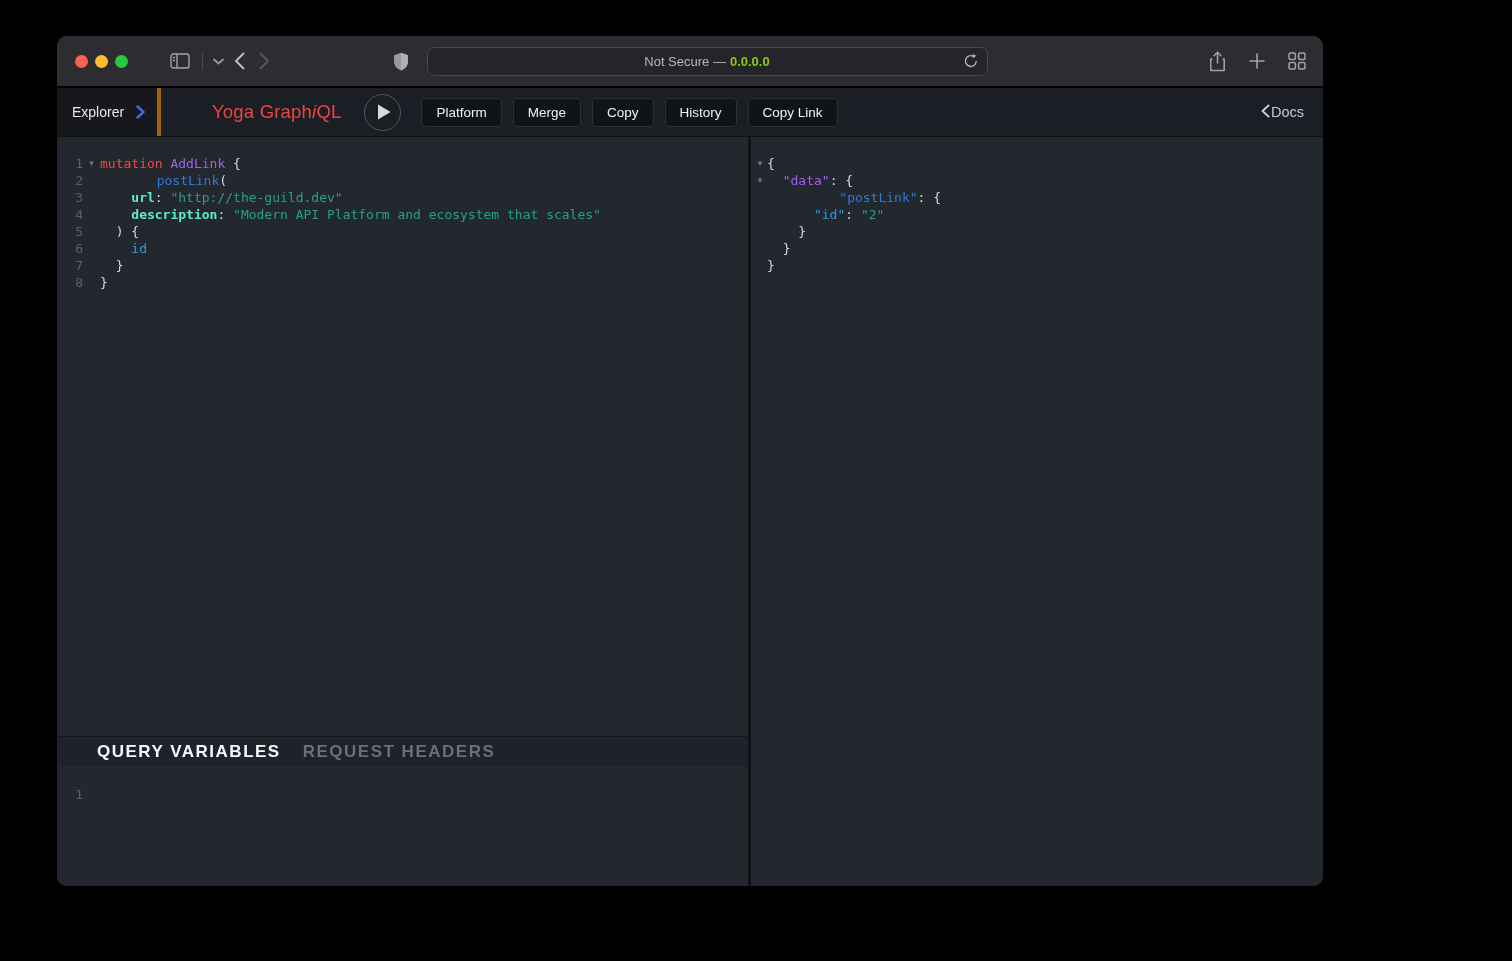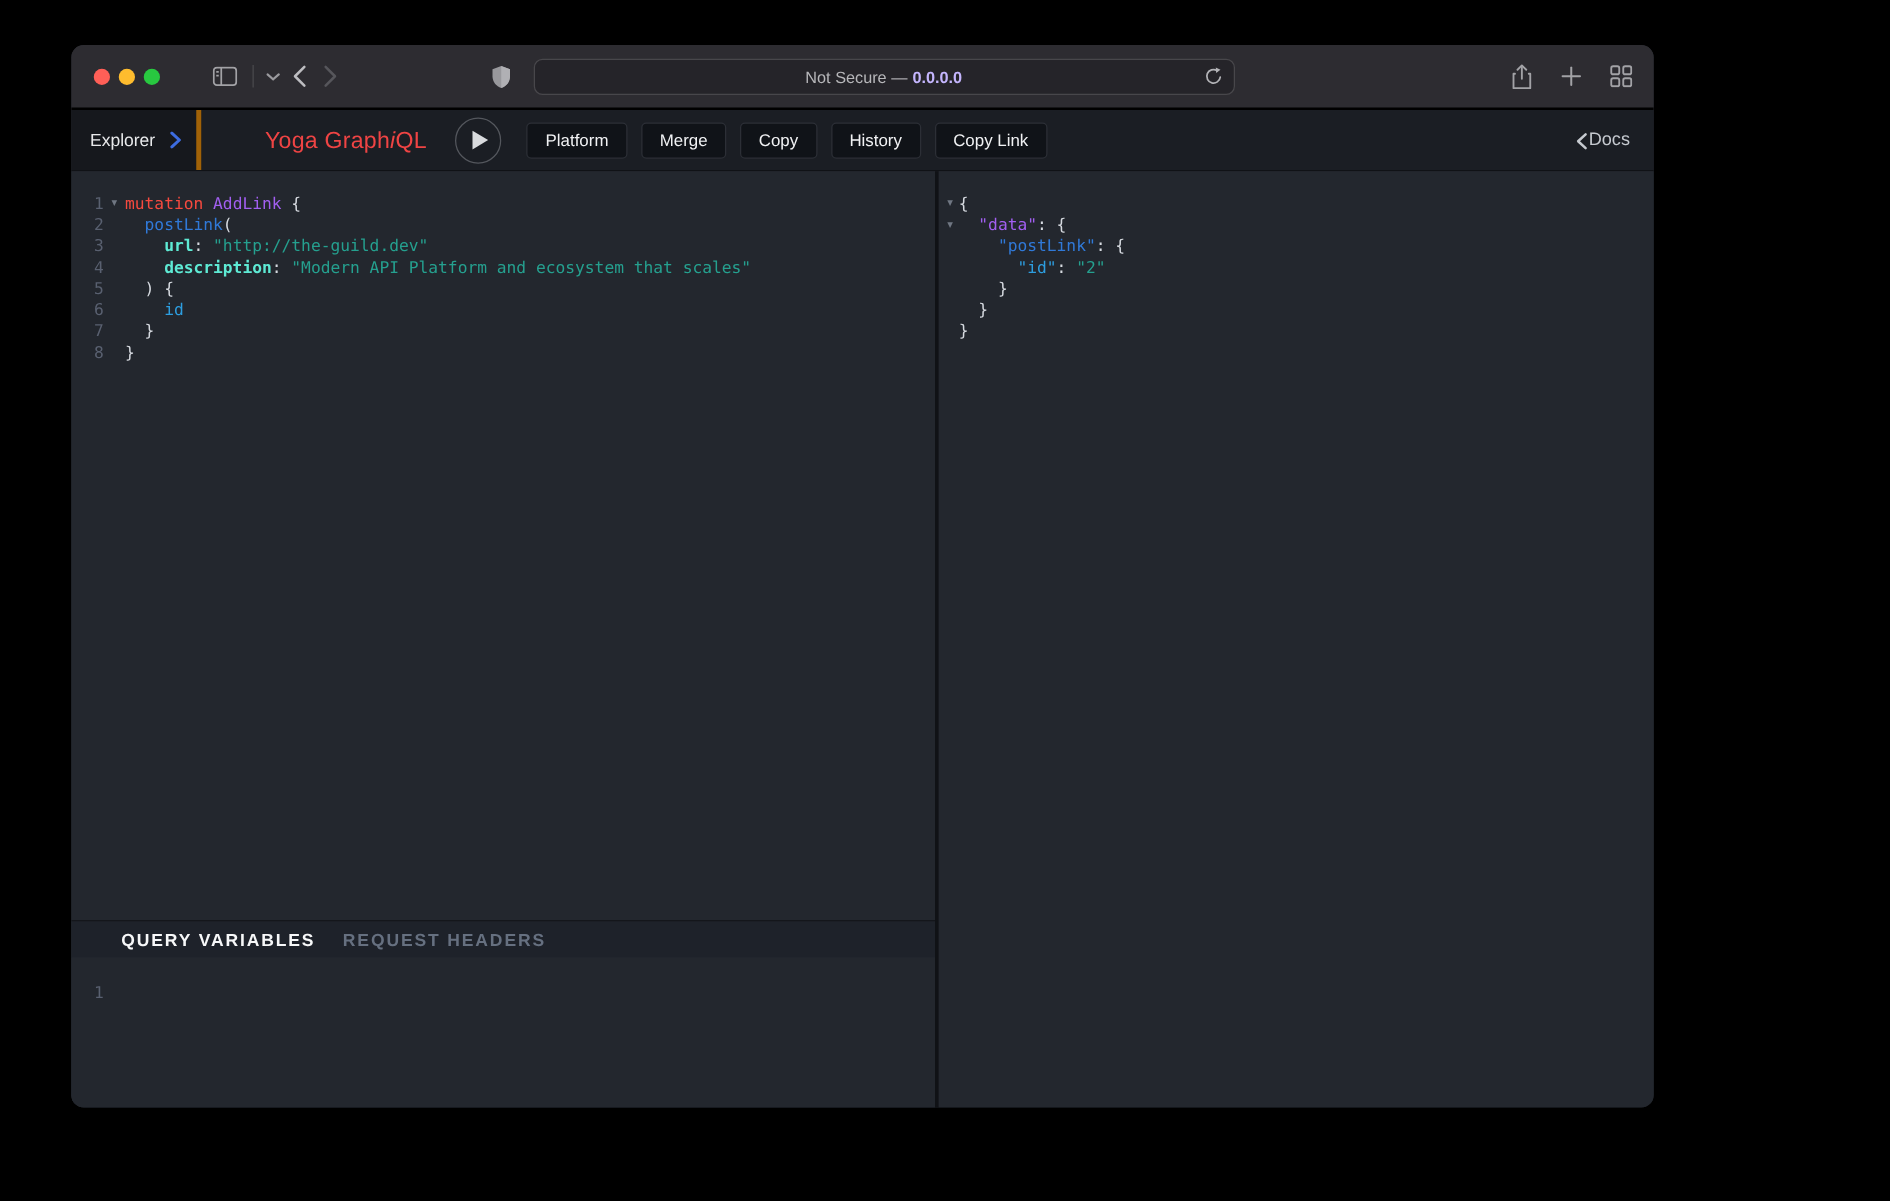--- a/index.html
+++ b/index.html
@@ -19,67 +19,67 @@
   .light { width:13px; height:13px; border-radius:50%; }
   .light.red { background:#ff5f57; } .light.yellow { background:#febc2e; } .light.green { background:#28c840; }
   .chrome-icon { display:flex; align-items:center; justify-content:center; cursor:pointer; }
   .sidebar-btn { margin-left:42px; }
   .chrome-divider { width:1px; height:18px; background:#4a494d; margin:0 10px 0 12px; }
   .nav-back { margin-left:10px; } .nav-fwd { margin-left:14px; }
   .shield-wrap { margin-right:18px; }
   .urlbar { width:561px; height:29px; background:#252429; border:1px solid #48474b; border-radius:7px;
             display:flex; align-items:center; justify-content:center; position:relative;
             font-size:13px; color:#b7b7ba; cursor:text; }
-  .urlbar .host { color:#c4b5fd; font-weight:600; margin-left:4px; }
+  .urlbar .host { color:#84cc16; font-weight:600; margin-left:4px; }
   .reload { position:absolute; right:9px; top:50%; transform:translateY(-50%); cursor:pointer; }
 
   
   .gql-toolbar { height:49px; flex:0 0 49px; background:#1b1e24; border-bottom:1px solid #101216;
                  display:flex; align-items:center; }
   .explorer-box { width:104px; height:100%; background:#16181d; border-right:4px solid #a16207;
                   display:flex; align-items:center; justify-content:space-between;
                   padding:0 12px 0 15px; cursor:pointer; }
   .explorer-box span { color:#e8e9eb; font-size:14px; }
   .gql-title { margin-left:51px; font-size:18.5px; color:#ef4444; letter-spacing:.2px; white-space:nowrap; }
   .gql-title em { font-style:italic; }
   .play-btn { margin-left:23px; width:37px; height:37px; border-radius:50%; border:1.5px solid #54575d;
               background:transparent; display:flex; align-items:center; justify-content:center; cursor:pointer; flex:0 0 37px; }
   .btn-row { display:flex; gap:11px; margin-left:20px; }
   .tbtn { background:#101318; border:1px solid #2c2f36; border-radius:4px; color:#f1f2f4;
           font-size:13.5px; font-weight:500; padding:6px 14px; cursor:pointer; white-space:nowrap;
           font-family:inherit; }
-  .docs-btn { margin-left:auto; margin-right:19px; display:flex; align-items:flex-end; gap:1px;
+  .docs-btn { margin-left:auto; margin-right:19px; display:flex; align-items:flex-start; gap:1px;
               color:#c6cad0; font-size:14.5px; cursor:pointer; }
 
   
   .content { flex:1; display:flex; min-height:0; }
   .left-pane { width:691px; flex:0 0 691px; display:flex; flex-direction:column; background:#23272e; }
   .vdivider { width:3px; flex:0 0 3px; background:#101216; cursor:col-resize; }
   .right-pane { flex:1; background:#23272e; padding-top:18px; overflow:hidden; }
 
   .query-editor { flex:1; padding-top:18px; overflow:hidden; cursor:text; }
   .code-area { font-family:"DejaVu Sans Mono","Liberation Mono",monospace; font-size:13px; line-height:17px; }
   .cl { display:flex; height:17px; }
   .ln { width:26px; flex:0 0 26px; text-align:right; color:#596070; }
   .fold { width:17px; flex:0 0 17px; text-align:center; color:#707783; font-size:9px; line-height:17px;
           font-family:"DejaVu Sans",sans-serif; }
   .resp .fold { width:14px; flex:0 0 14px; }
   .resp { padding-left:2px; }
   .codetxt { white-space:pre; color:#d6dae0; }
   .tk-p { color:#d6dae0; }
   .tk-k { color:#f74a3f; }
   .tk-d { color:#a25ff1; }
-  .tk-f { color:#3079d8; }
+  .tk-f { color:#3079d8;margin-left:41px; }
   .tk-a { color:#5eead4; font-weight:bold; }
   .tk-v { color:#2d9ee0; }
   .tk-s { color:#25a08f; }
 
   .tabbar { height:30px; flex:0 0 30px; background:#1e222a; border-top:1px solid #14161b;
             display:flex; align-items:center; padding-left:40px; gap:22px; }
-  .tab { font-size:14px; font-weight:bold; letter-spacing:1.5px; cursor:pointer;text-align:center; }
+  .tab { font-size:17px; font-weight:bold; letter-spacing:1.5px; cursor:pointer;text-align:center; }
   .tab.active { color:#f7f8f9; }
   .tab.inactive { color:#667080; }
   .vars-editor { height:120px; flex:0 0 120px; background:#23272e; padding-top:20px; cursor:text; }
 
   svg { display:block; }
 </style>
 </head>
 <body>
 
 <div class="window">

